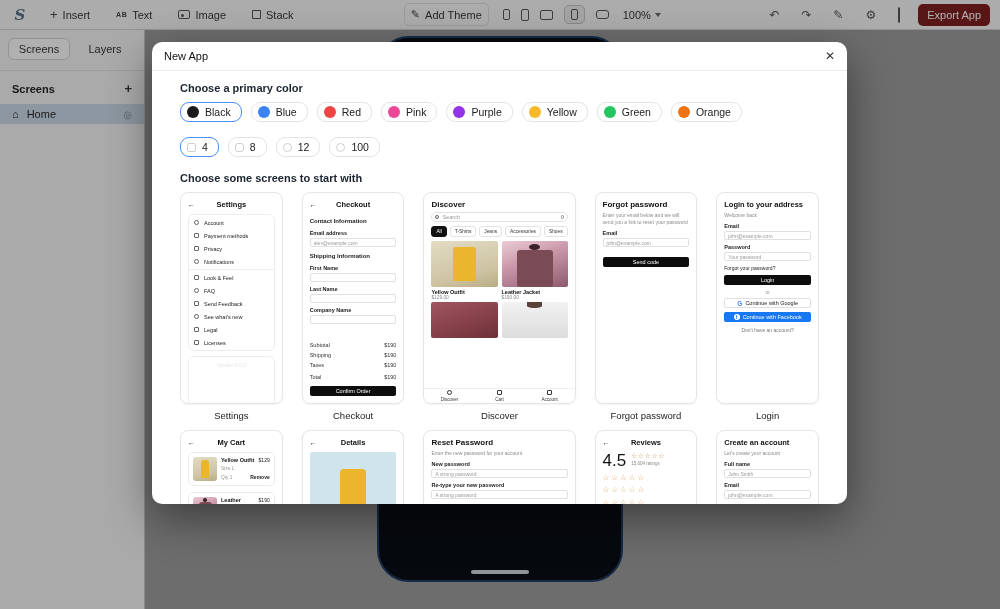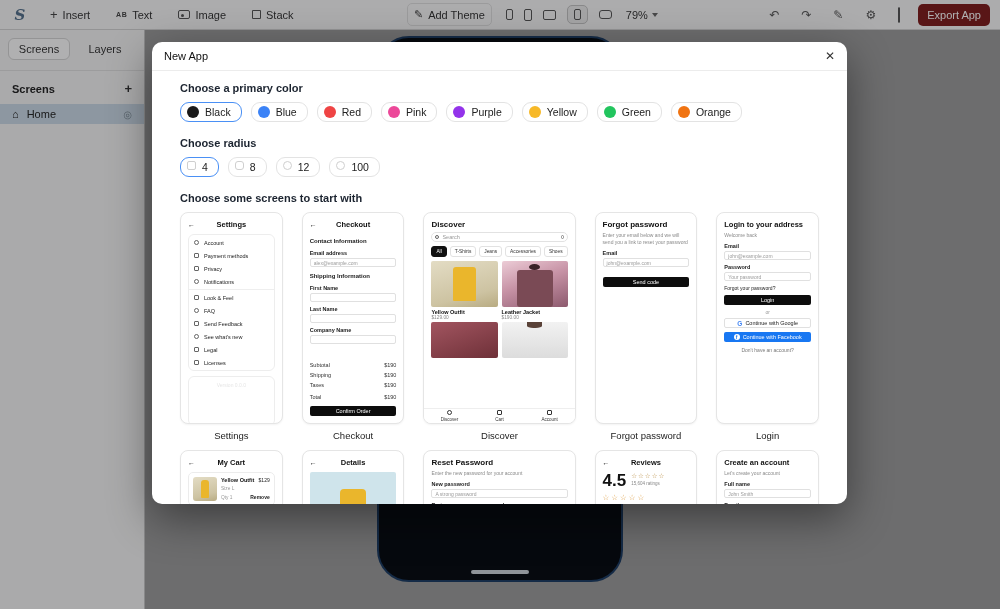--- a/index.html
+++ b/index.html
@@ -53,21 +53,21 @@
 
   .overlay{position:absolute;inset:0;background:rgba(10,10,12,.32);z-index:2}
 
   
   .modal{position:absolute;left:152px;top:42px;width:695px;height:462px;background:#fff;border-radius:10px;box-shadow:0 14px 44px rgba(0,0,0,.45);z-index:3;display:flex;flex-direction:column;overflow:hidden}
   .m-head{display:flex;align-items:center;justify-content:space-between;padding:7px 12px;border-bottom:1px solid #ececec;font-size:11px;color:#111}
   .m-close{font-size:12px;color:#333;cursor:pointer}
   .m-body{flex:1;overflow:hidden;padding:2px 28px 0}
   .sec-label{font-size:11px;font-weight:bold;color:#1c2430;margin:9px 0 8px}
   .chips{display:flex;gap:9px;margin-bottom:15px}
-  .chip{display:flex;gap:6px;border:1px solid #e3e3e3;border-radius:9px;padding:3px 10px 3px 6px;font-size:10.5px;color:#222;background:#fff;cursor:pointer}
+  .chip{display:flex;align-items:center;gap:6px;border:1px solid #e3e3e3;border-radius:9px;padding:3px 10px 3px 6px;font-size:10.5px;color:#222;background:#fff;cursor:pointer}
   .chip.sel{border:1.5px solid #4a90f5}
   .dot{width:12px;height:12px;border-radius:50%}
   .ric{width:9px;height:9px;border:1.5px solid #cfcfcf;background:#fff}
   .r4{border-radius:2px}.r8{border-radius:3px}.r12{border-radius:4.5px}.r100{border-radius:50%}
 
   .grid{display:grid;grid-template-columns:repeat(5,1fr);column-gap:19px;margin-top:2px}
   .card{height:212px;border:1px solid #e5e5e5;border-radius:8px;background:#fff;padding:7px;position:relative;overflow:hidden;font-size:5.5px;color:#333;box-shadow:0 1px 2px rgba(0,0,0,.05);cursor:pointer}
   .caption{text-align:center;font-size:9.5px;color:#1c1c1c;margin:6px 0 9px}
 
   .mh{display:flex;align-items:center;margin-bottom:5px;position:relative;height:9px}
@@ -137,21 +137,21 @@
   .linkline{font-size:5px;color:#222;margin:4px 0 2px}
   .or{text-align:center;font-size:5px;color:#999;margin:4px 0 1px}
   .btn-light{height:10px;border:1px solid #e0e0e0;border-radius:2px;display:flex;align-items:center;justify-content:center;gap:3px;font-size:5.5px;color:#222;margin-top:3px}
   .gmark{color:#4285f4;font-weight:bold;font-size:6.5px}
   .btn-fb{height:10px;background:#1877f2;border-radius:2px;color:#fff;display:flex;align-items:center;justify-content:center;gap:3px;font-size:5.5px;margin-top:4px}
   .fmark{background:#fff;color:#1877f2;width:6px;height:6px;border-radius:50%;display:flex;align-items:center;justify-content:center;font-weight:bold;font-size:5px}
   .signup{text-align:center;font-size:5px;color:#777;margin-top:5px}
 
   
   .rv-top{display:flex;gap:5px;align-items:flex-start;margin-top:2px}
-  .rscore{font-size:17px;font-weight:bold;color:#111;line-height:1}
+  .rscore{font-size:17px;font-weight:normal;color:#111;line-height:1}
   .rstars{font-size:6.5px;color:#c09a58;letter-spacing:1px}
   .rcount{font-size:4.5px;color:#888;margin-top:1px}
   .rrow{font-size:7.5px;color:#dc9a3e;letter-spacing:2px;margin-top:3.5px}
 
   
   .m-foot{display:flex;justify-content:flex-end;gap:8px;padding:9px 12px 11px;background:#fff}
   .btn-cancel{border:1px solid #ddd;border-radius:5px;background:#fff;padding:4px 12px;font-size:10.5px;color:#222;cursor:pointer;font-family:inherit}
   .btn-create{border:none;border-radius:5px;background:#2e82ea;padding:4px 11px;font-size:10.5px;color:#fff;cursor:pointer;font-family:inherit}
 </style>
 </head>
@@ -183,21 +183,21 @@
   <span class="devices">
     <span class="dev d-ph-s"></span>
     <span class="dev d-ph"></span>
     <span class="dev d-tab"></span>
     <span class="devbox">
         <span class="dev d-ph-s"></span>
       </span>
     <span class="dev d-land"></span>
   </span>
   <span class="zoom">
-      <span>79%</span>
+      <span>100%</span>
       <span class="caret"></span>
     </span>
   <span class="spacer"></span>
   <span class="uicon">↶</span>
   <span class="uicon">↷</span>
   <span class="uicon">✎</span>
   <span class="uicon">⚙</span>
   <span class="uicon"><span class="save-ic"></span></span>
   <span class="export">Export App</span>
 </header>
@@ -259,21 +259,20 @@
       <span class="chip">
           <span class="dot" style="background: rgb(34, 197, 94);"></span>
           <span>Green</span>
         </span>
       <span class="chip">
           <span class="dot" style="background: rgb(240, 115, 17);"></span>
           <span>Orange</span>
         </span>
     </div>
 
-    <div class="sec-label">Choose radius</div>
     <div class="chips">
       <span class="chip sel">
           <span class="ric r4"></span>
           <span>4</span>
         </span>
       <span class="chip">
           <span class="ric r8"></span>
           <span>8</span>
         </span>
       <span class="chip">

